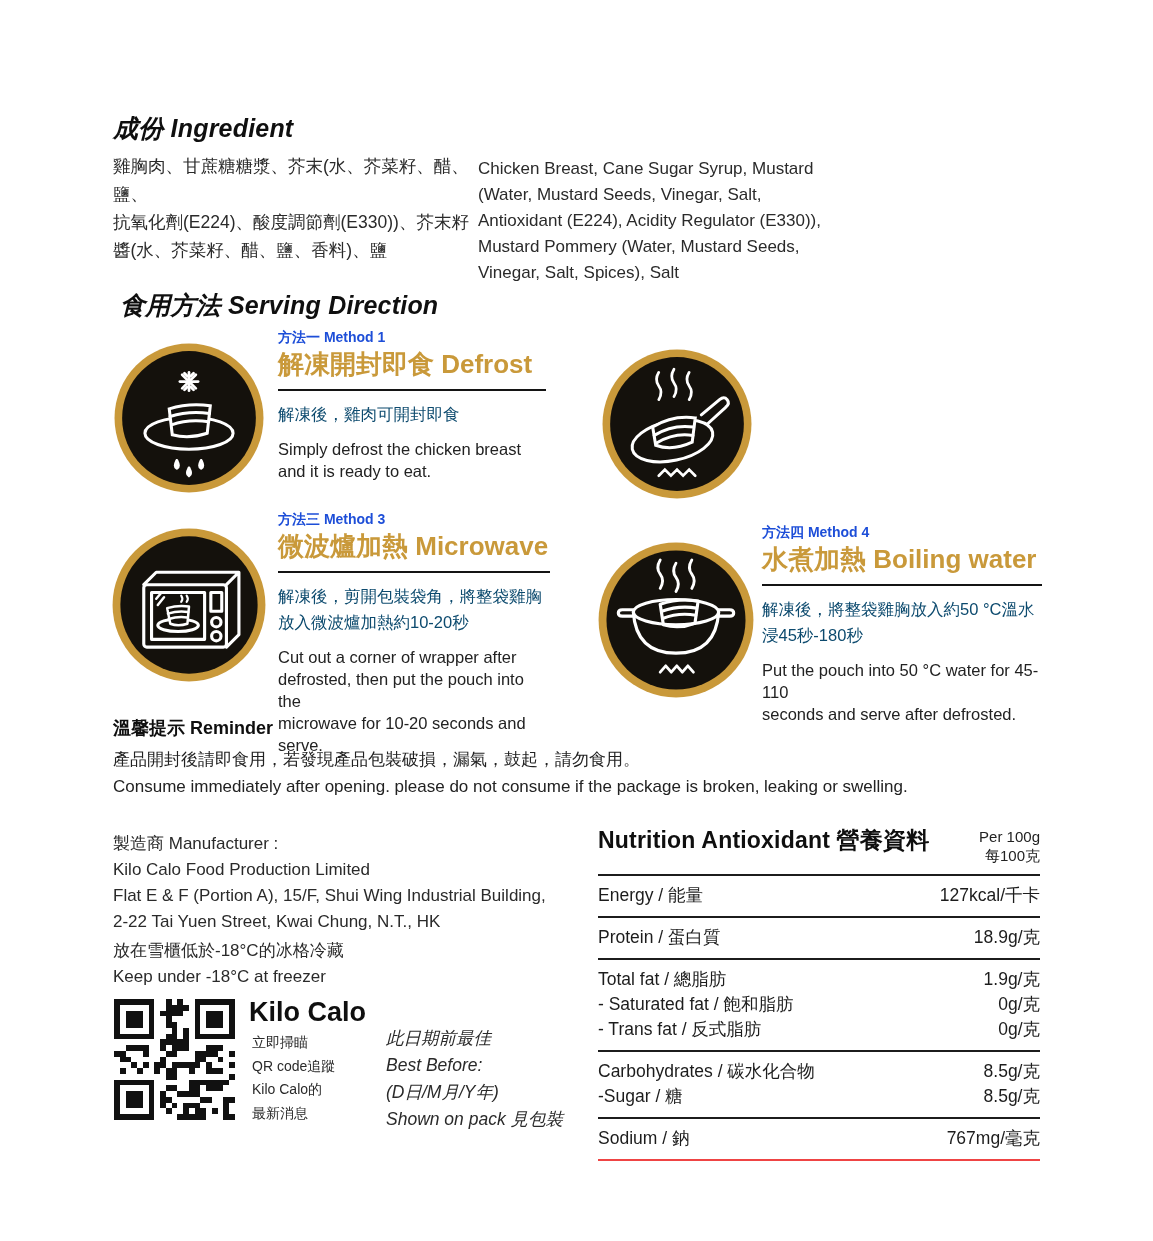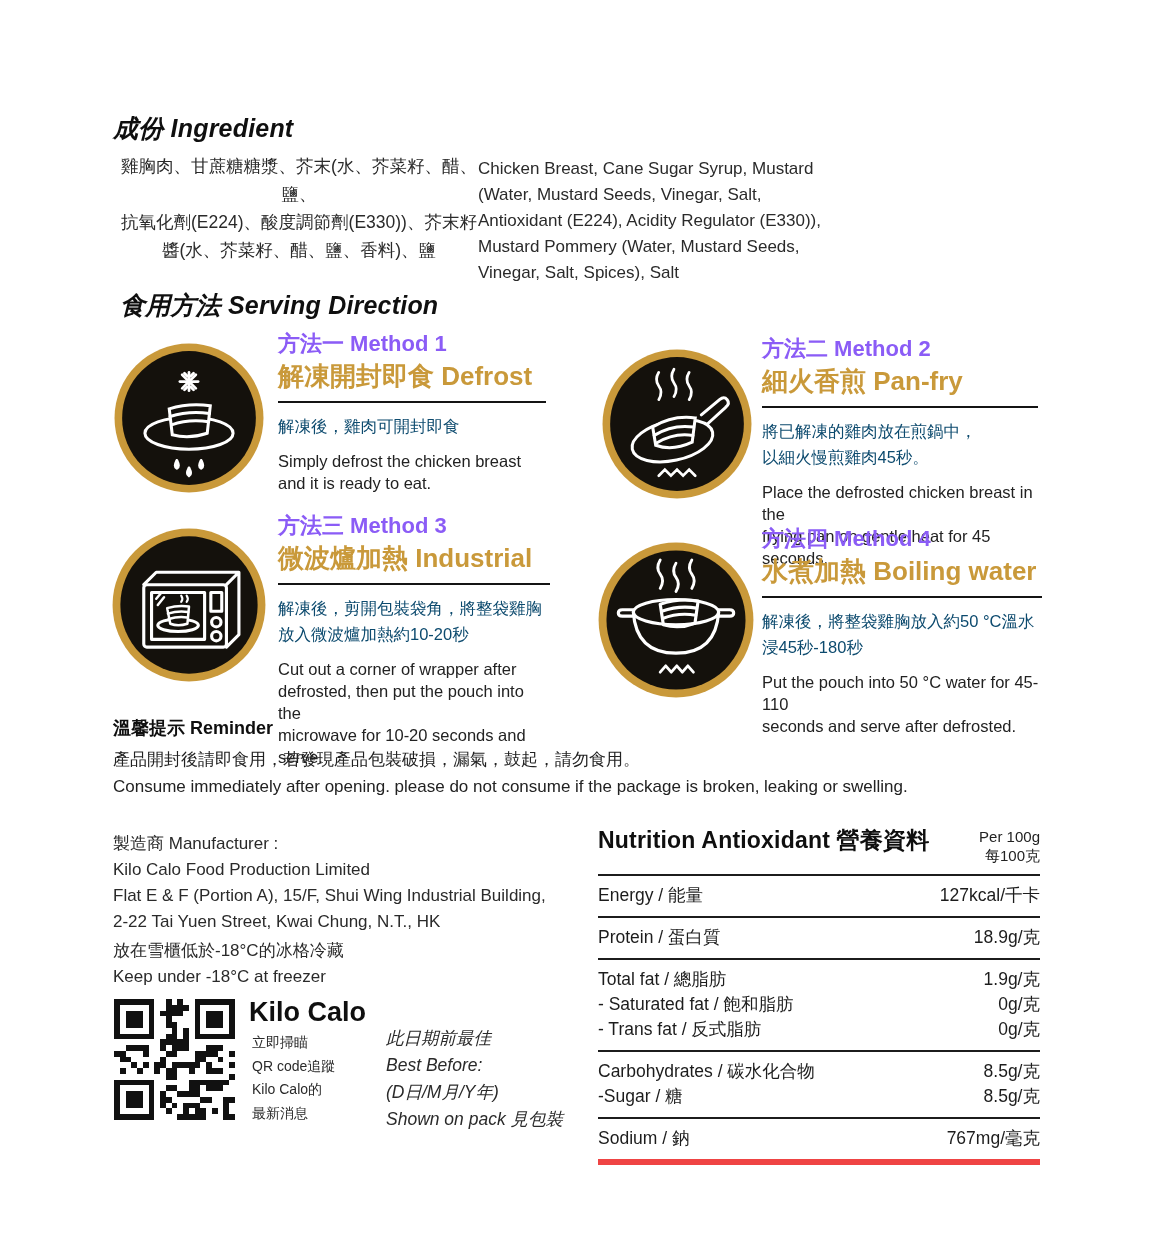--- a/index.html
+++ b/index.html
@@ -9,53 +9,53 @@
     font-family:"Liberation Sans","DejaVu Sans",sans-serif; color:#1f1f1f; overflow:hidden;
   }
   .abs { position:absolute; }
   .h1 { font-size:25px; font-weight:bold; color:#0f0f0f; letter-spacing:0.2px;font-style:italic; }
   .body-txt { font-size:17.5px; line-height:28px; color:#2a2a2a; white-space:pre-line; }
   .body-en  { font-size:17px;  line-height:26px; color:#2a2a2a; white-space:pre-line; }
 
   
   .m-icon { width:152px; height:152px; }
   .m-text { display:flex; flex-direction:column; }
-  .m-label { font-size:22px; font-weight:bold; color:#8b5cf6; }
+  .m-label { font-size:14px; font-weight:bold; color:#1d4ed8; }
   .m-title { font-size:26px; font-weight:bold; color:#C9993A; line-height:1.2; margin-top:2px; }
   .m-divider { border-bottom:2.5px solid #141414; margin:9px 0 10px 0; width:100%; }
   .m-zh { font-size:16.5px; line-height:26px; color:#0c4a6e; white-space:pre-line; }
   .m-en { font-size:16.5px; line-height:22px; color:#222; white-space:pre-line; margin-top:11px; }
 
   
   .rem-h { font-size:18px; font-weight:bold; color:#0f0f0f; }
   .rem-p { font-size:17px; line-height:27px; color:#222; white-space:pre-line; }
 
   
   .man { font-size:17px; line-height:26px; color:#2a2a2a; white-space:pre-line; }
   .brand { font-size:27px; font-weight:bold; color:#0f0f0f; }
   .scan { font-size:14px; line-height:23.5px; color:#2a2a2a; white-space:pre-line; }
   .bb   { font-size:17.5px; line-height:27px; color:#2a2a2a; white-space:pre-line;font-style:italic; }
 
   
   .nut { width:442px; }
   .nut-head { display:flex; justify-content:space-between; align-items:flex-start; }
   .nut-title { font-size:23px; font-weight:bold; color:#0f0f0f; letter-spacing:0.2px; }
   .nut-per { font-size:15px; line-height:19px; color:#222; text-align:right; padding-top:2px; white-space:pre-line; }
-  .nut-table { margin-top:9px; border-bottom:6px solid #ef4444; }
+  .nut-table { margin-top:9px; border-bottom:2px solid #ef4444; }
   .nut-row { border-top:2px solid #1c1c1c; padding:7px 0 8px 0; }
   .nut-line { display:flex; justify-content:space-between; font-size:17.5px; line-height:25px; color:#1c1c1c; }
   svg { display:block; }
 </style>
 </head>
 <body>
 
 <div class="page">
 
   <div class="abs h1" style="left:113px; top:112px;">成份 Ingredient</div>
-  <div class="abs body-txt" style="left:113px; top:152px; width:372px;text-align:center;">雞胸肉、甘蔗糖糖漿、芥末(水、芥菜籽、醋、鹽、
+  <div class="abs body-txt" style="left:113px; top:152px; width:372px;">雞胸肉、甘蔗糖糖漿、芥末(水、芥菜籽、醋、鹽、
 抗氧化劑(E224)、酸度調節劑(E330))、芥末籽
 醬(水、芥菜籽、醋、鹽、香料)、鹽</div>
   <div class="abs body-en" style="left:478px; top:156px; width:362px;">Chicken Breast, Cane Sugar Syrup, Mustard
 (Water, Mustard Seeds, Vinegar, Salt,
 Antioxidant (E224), Acidity Regulator (E330)),
 Mustard Pommery (Water, Mustard Seeds,
 Vinegar, Salt, Spices), Salt</div>
 
   <div class="abs h1" style="left:120px; top:289px;">食用方法 Serving Direction</div>
 
@@ -97,29 +97,20 @@
       <g stroke="#fff" stroke-width="2" fill="none" stroke-linecap="round">
         <path d="M38,34 q3,-5 0,-9 q-3,-4 0,-9 M48,32 q3,-5 0,-9 q-3,-4 0,-9 M58,34 q3,-5 0,-9 q-3,-4 0,-9" stroke-width="1.8"></path>
         <ellipse cx="47" cy="61" rx="27" ry="13" transform="rotate(-12 47 61)"></ellipse>
         <path d="M70,50 L82,39 q3,-2.5 1,-5 q-2,-2.5 -5,0 L66,44"></path>
         <path d="M34,52 Q47,44 62,46 L60,62 Q47,68 36,64 Z" fill="#14110C"></path>
         <path d="M35,57.5 Q47,50 61,52 M36.5,62.5 Q48,55.5 60.5,57.5"></path>
         <path d="M38,84 l4,-4 l4,4 l4,-4 l4,4 l4,-4 l4,4" stroke-width="1.8"></path>
       </g>
     </svg>
   </div>
-  <div class="abs m-text" style="left:762px; top:334px; width:276px;">
-    <div class="m-label">方法二 Method 2</div>
-    <div class="m-title">細火香煎 Pan-fry</div>
-    <div class="m-divider"></div>
-    <div class="m-zh">將已解凍的雞肉放在煎鍋中，
-以細火慢煎雞肉45秒。</div>
-    <div class="m-en">Place the defrosted chicken breast in the
-frying pan on gentle heat for 45 seconds.</div>
-  </div>
 
   <div class="abs" style="left:111px; top:527px;">
     <svg class="m-icon" style="width:156px;height:156px;" viewBox="0 0 100 100">
       <circle cx="50" cy="50" r="49" fill="#C9993A"></circle>
       <circle cx="50" cy="50" r="44" fill="#14110C"></circle>
       <g stroke="#fff" stroke-width="2" fill="none" stroke-linecap="round" stroke-linejoin="round">
         <rect x="21" y="37" width="53" height="40" rx="2"></rect>
         <path d="M21,37 L29,29 L82,29 L74,37 M82,29 L82,69 L74,77"></path>
         <rect x="26" y="42" width="34" height="30"></rect>
         <ellipse cx="43" cy="63" rx="13" ry="4"></ellipse>
@@ -128,21 +119,21 @@
         <path d="M30,50 l4,-5 M29,46 l3,-3.5" stroke-width="1.6"></path>
         <path d="M45,48 q1.5,-2 0,-4 M48.5,48 q1.5,-2 0,-4" stroke-width="1.4"></path>
         <rect x="64" y="42" width="7" height="12"></rect>
         <circle cx="67.5" cy="61" r="3"></circle>
         <circle cx="67.5" cy="70" r="3"></circle>
       </g>
     </svg>
   </div>
   <div class="abs m-text" style="left:278px; top:511px; width:272px;">
     <div class="m-label">方法三 Method 3</div>
-    <div class="m-title">微波爐加熱 Industrial</div>
+    <div class="m-title">微波爐加熱 Microwave</div>
     <div class="m-divider"></div>
     <div class="m-zh">解凍後，剪開包裝袋角，將整袋雞胸
 放入微波爐加熱約10-20秒</div>
     <div class="m-en">Cut out a corner of wrapper after
 defrosted, then put the pouch into the
 microwave for 10-20 seconds and serve.</div>
   </div>
 
   <div class="abs" style="left:597px; top:541px;">
     <svg class="m-icon" style="width:158px;height:158px;" viewBox="0 0 100 100">

